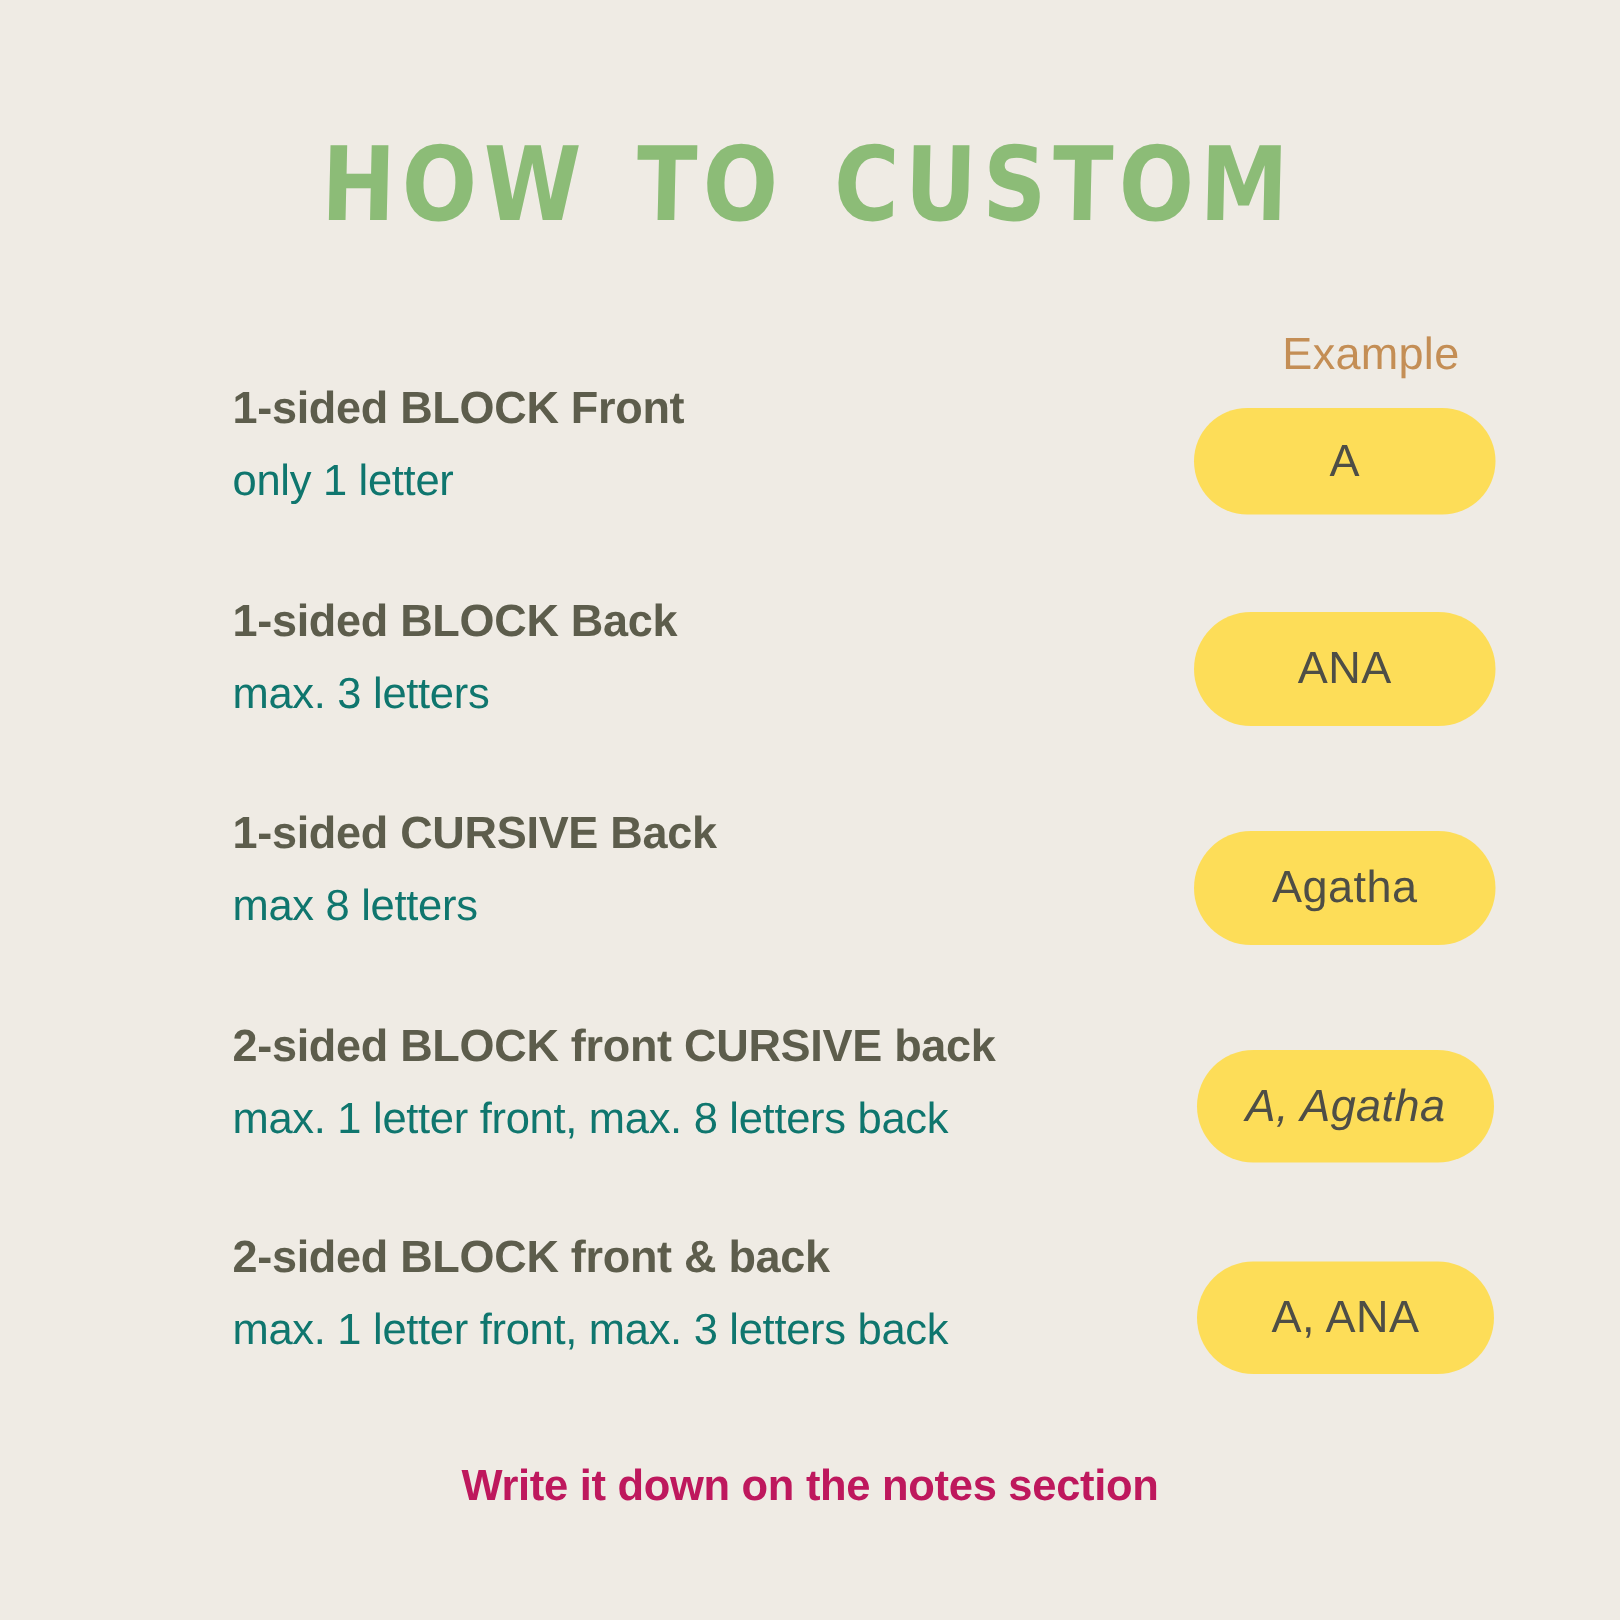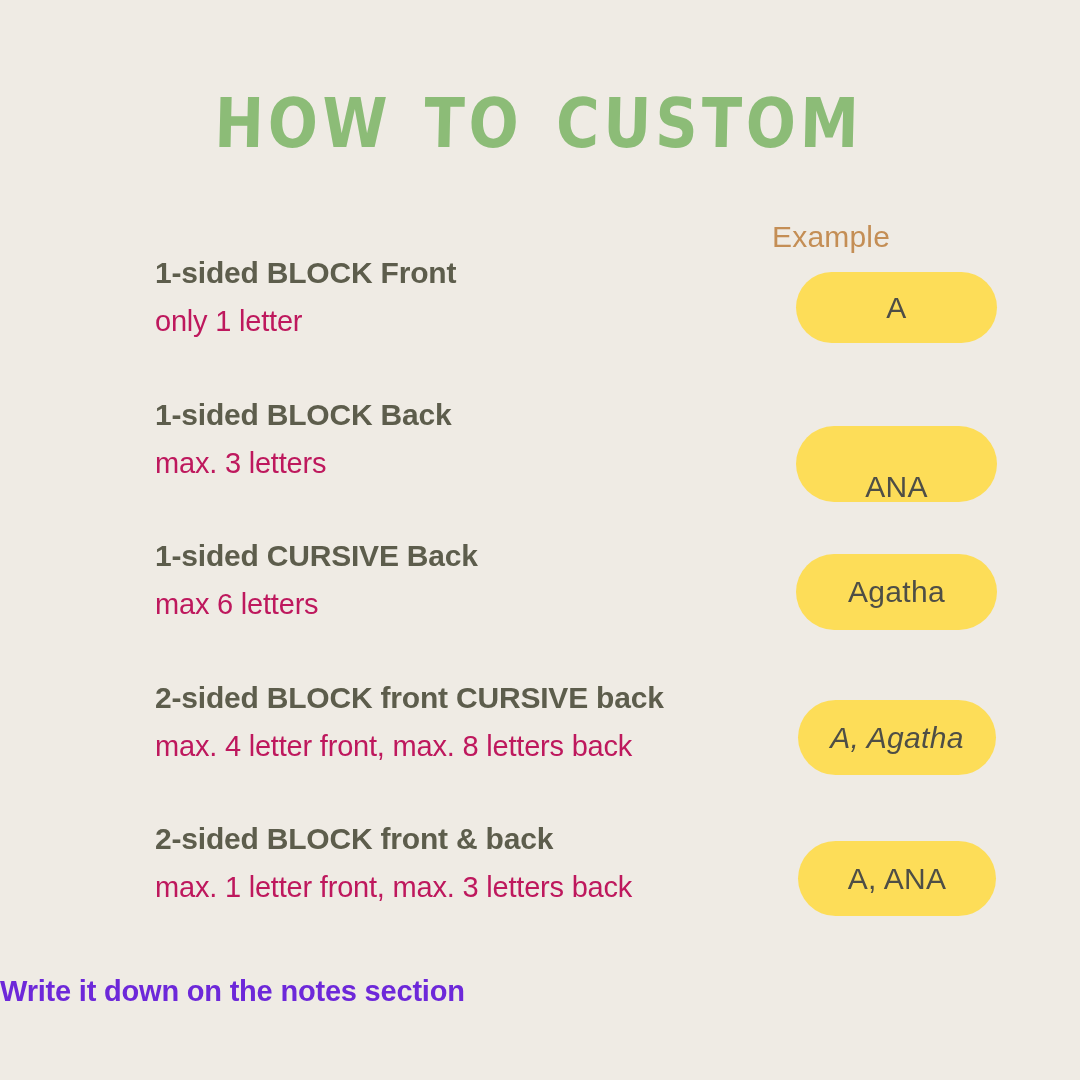--- a/index.html
+++ b/index.html
@@ -42,21 +42,21 @@
     transform-origin: center top;
     white-space: nowrap;
   }
 
   
   .example-label {
     position: absolute;
     left: 772px;
     top: 220px;
     width: 201px;
-    text-align: left;
+    text-align: right;
     color: #C48E55;
     font-size: 30px;
     font-weight: 400;
     letter-spacing: 0.2px;
   }
 
   
   .rows {
     position: absolute;
     left: 0;
@@ -82,21 +82,21 @@
   .row-heading {
     color: #5D5D4C;
     font-size: 30px;
     font-weight: 700;
     line-height: 1.0;
     letter-spacing: -0.2px;
     white-space: nowrap;
   }
 
   .row-sub {
-    color: #be185d;
+    color: #0f766e;
     font-size: 29px;
     font-weight: 400;
     line-height: 1.0;
     letter-spacing: -0.2px;
     margin-top: 19px;
     white-space: nowrap;
   }
 
   
   .pill {
@@ -117,21 +117,22 @@
     line-height: 1;
     white-space: nowrap;
   }
 
   
   .footer {
     position: absolute;
     left: 0;
     top: 975px;
     width: 1080px;
-    color: #6d28d9;
+    text-align: center;
+    color: #be185d;
     font-size: 29px;
     font-weight: 700;
     letter-spacing: -0.2px;
   }
 </style>
 </head>
 <body>
 
 <div class="poster">
 
@@ -150,38 +151,38 @@
     <div class="pill" style="left:772px; top:272px; width:201px; height:71px;">
       <span class="pill-text">A</span>
     </div>
 
     <div class="row" style="top:400px;">
       <div class="row-text">
         <div class="row-heading">1-sided BLOCK Back</div>
         <div class="row-sub">max. 3 letters</div>
       </div>
     </div>
-    <div class="pill" style="left:772px; top:426px; width:201px; height:76px;align-items:flex-end;">
+    <div class="pill" style="left:772px; top:408px; width:201px; height:76px;">
       <span class="pill-text">ANA</span>
     </div>
 
     <div class="row" style="top:541px;">
       <div class="row-text">
         <div class="row-heading">1-sided CURSIVE Back</div>
-        <div class="row-sub">max 6 letters</div>
+        <div class="row-sub">max 8 letters</div>
       </div>
     </div>
     <div class="pill" style="left:772px; top:554px; width:201px; height:76px;text-align:right;">
       <span class="pill-text">Agatha</span>
     </div>
 
     <div class="row" style="top:683px;">
       <div class="row-text">
         <div class="row-heading">2-sided BLOCK front CURSIVE back</div>
-        <div class="row-sub">max. 4 letter front, max. 8 letters back</div>
+        <div class="row-sub">max. 1 letter front, max. 8 letters back</div>
       </div>
     </div>
     <div class="pill" style="left:774px; top:700px; width:198px; height:75px;font-style:italic;">
       <span class="pill-text">A, Agatha</span>
     </div>
 
     <div class="row" style="top:824px;">
       <div class="row-text">
         <div class="row-heading">2-sided BLOCK front &amp; back</div>
         <div class="row-sub">max. 1 letter front, max. 3 letters back</div>

